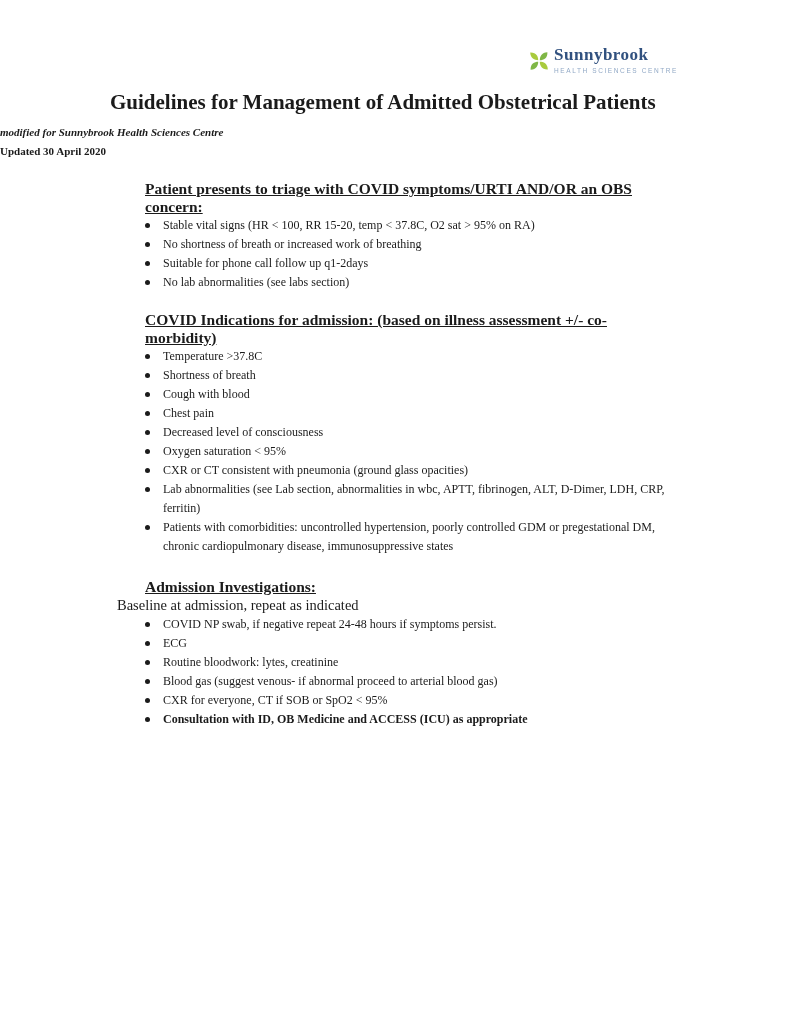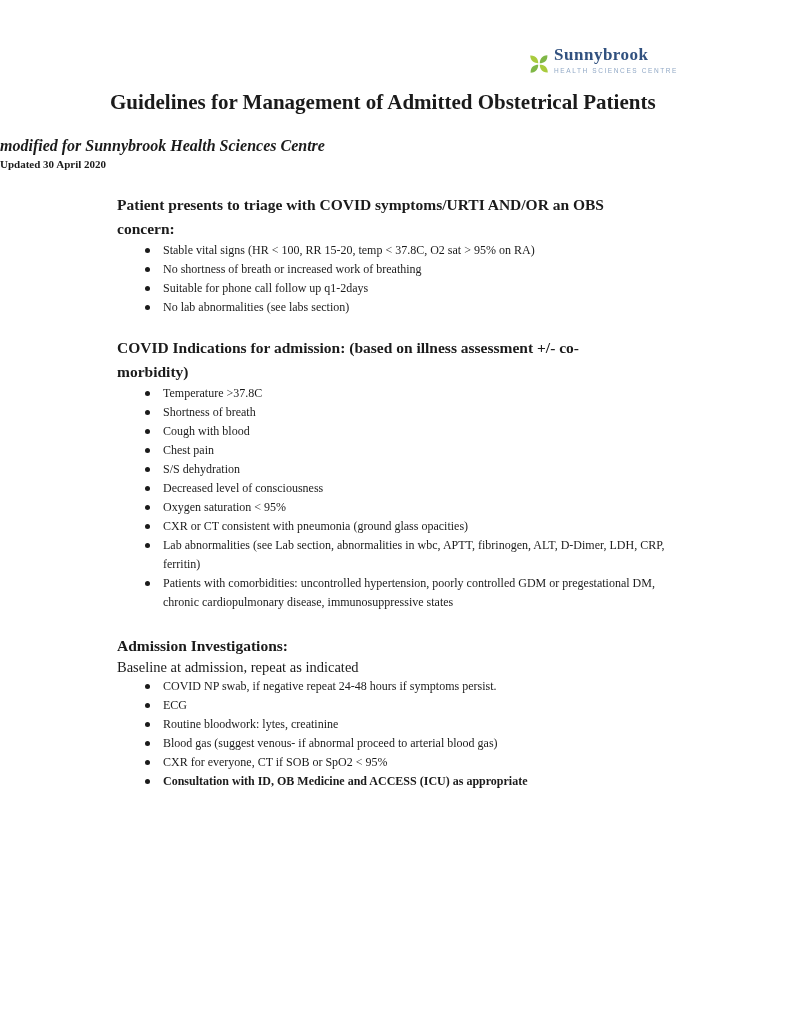--- a/index.html
+++ b/index.html
@@ -17,21 +17,21 @@
     color: #1b1b1b;
     overflow: hidden;
   }
 
   
   .logo {
     position: absolute;
     top: 45px;
     right: 113px;
     display: flex;
-    align-items: flex-end;
+    align-items: center;
     gap: 5px;
   }
   .logo-icon { width: 20px; height: 20px; margin-top: 2px; }
   .logo-textblock { display: flex; flex-direction: column; }
   .logo-brand {
     font-family: "Liberation Serif", serif;
     font-weight: bold;
     font-size: 17px;
     line-height: 19px;
     color: #31517f;
@@ -50,25 +50,25 @@
     padding-top: 91px;
     text-align: left;
   }
   .doc-title {
     font-size: 21px;
     font-weight: bold;
     line-height: 23px;
     margin: 0 110px;
   }
   .doc-subtitle {
-    font-size: 16px;
+    font-size: 11px;
     font-weight: bold;
     font-style: italic;
     line-height: 19px;
-    margin-top: 22px;
+    margin-top: 9px;
   }
   .doc-updated {
     font-size: 11px;
     font-weight: bold;
     line-height: 19px;
   }
 
   
   .content {
     margin: 0 126px 0 117px; 
@@ -77,22 +77,24 @@
     margin-top: 25px;
     font-size: 17px;
     font-weight: bold;
     text-decoration: underline;
     letter-spacing: 0.3px;
   }
   .section { margin-top: 19px; }
   .sub-heading {
     font-size: 15.5px;
     font-weight: bold;
-    line-height: 24px;
+    text-decoration: underline;
+    line-height: 18px;
     white-space: pre-line; 
+    margin-left: 28px;
   }
   .intro-line {
     font-size: 14.5px;
     line-height: 19px;
   }
   ul.bullets {
     margin: 0;
     padding: 0 0 0 46px;
     list-style: none;
   }
@@ -156,21 +158,20 @@
 
     <div class="section">
       <div class="sub-heading">COVID Indications for admission: (based on illness assessment +/- co-
 morbidity)</div>
       <ul class="bullets">
 
       <li>Temperature &gt;37.8C</li>
           <li>Shortness of breath</li>
           <li>Cough with blood</li>
           <li>Chest pain</li>
-          <li>S/S dehydration</li>
           <li>Decreased level of consciousness</li>
           <li>Oxygen saturation &lt; 95%</li>
           <li>CXR or CT consistent with pneumonia (ground glass opacities)</li>
           <li>Lab abnormalities (see Lab section, abnormalities in wbc, APTT, fibrinogen, ALT, D-Dimer, LDH, CRP, ferritin)</li>
           <li>Patients with comorbidities: uncontrolled hypertension, poorly controlled GDM or pregestational DM, chronic cardiopulmonary disease, immunosuppressive states</li>
         </ul>
     </div>
 
     <div class="section" style="margin-top:22px;">
       <div class="sub-heading">Admission Investigations:</div>

